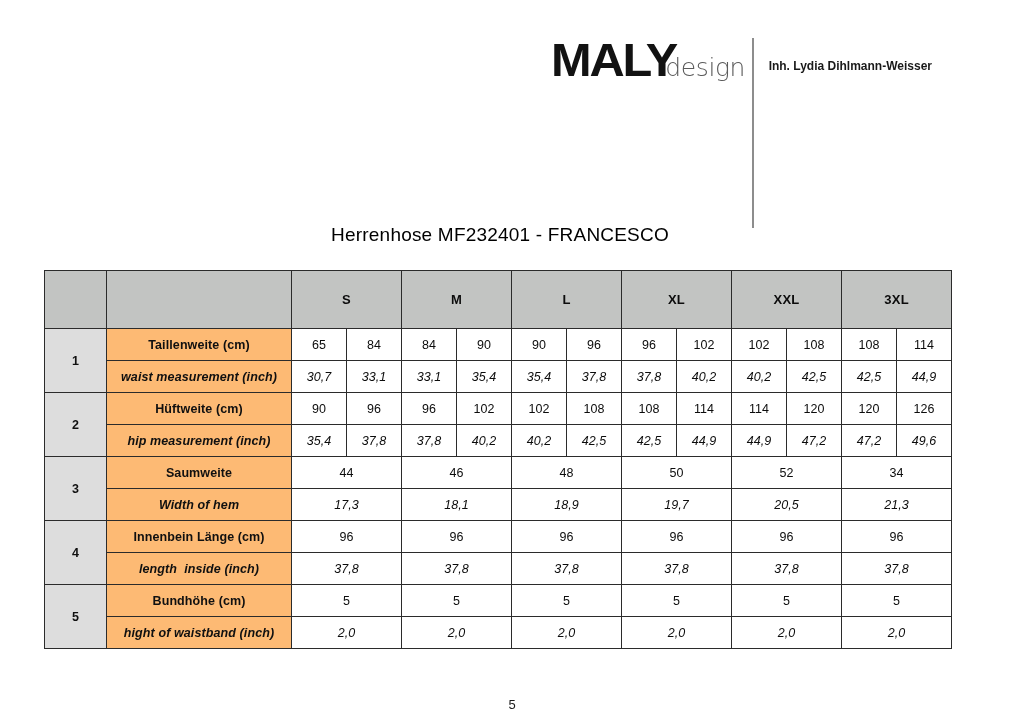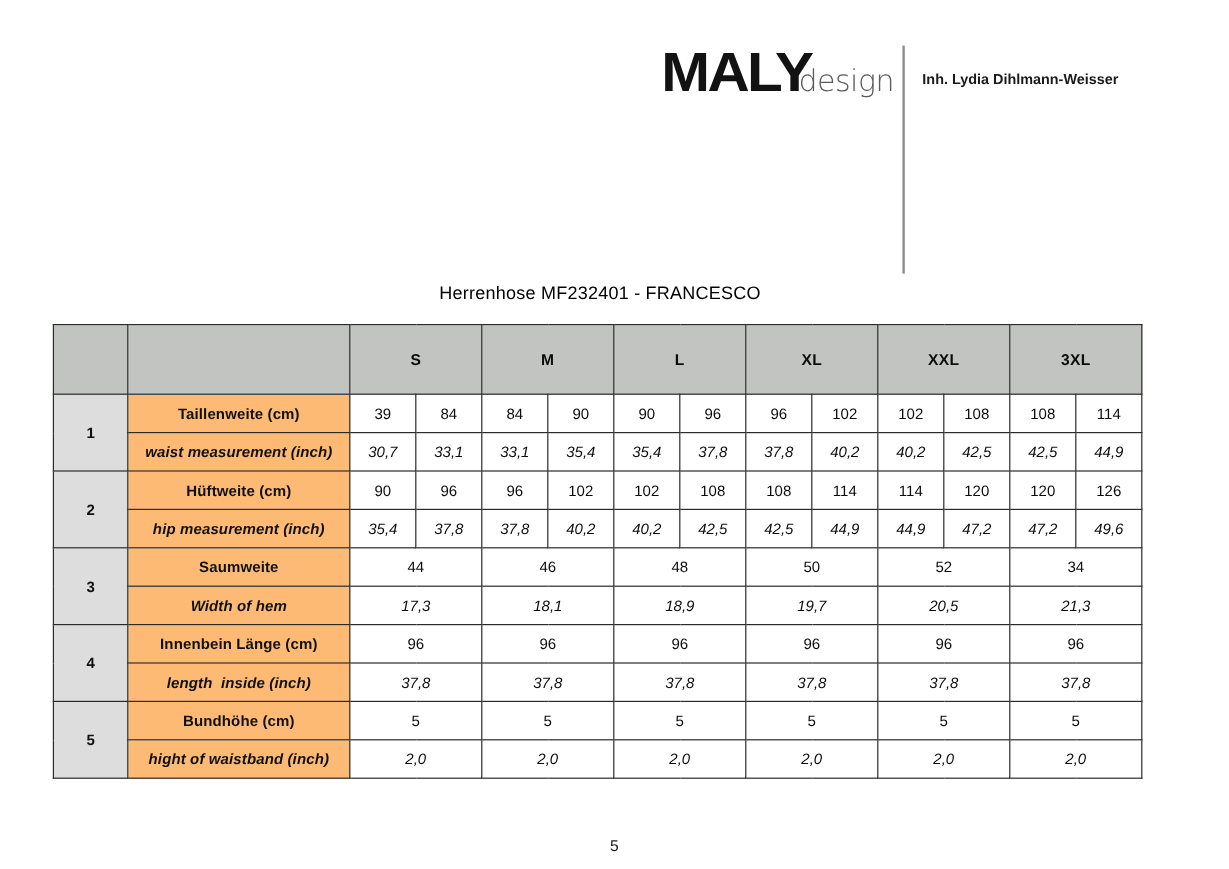--- a/index.html
+++ b/index.html
@@ -82,24 +82,24 @@
     white-space: nowrap;
   }
   #address-lines {
     margin-top: 11px;
   }
 
   
   #doc-title {
     position: absolute;
     left: 0;
-    top: 236px;
+    top: 224px;
     width: 1000px;
     text-align: center;
-    font-size: 15px;
+    font-size: 19px;
     color: #000;
     letter-spacing: 0.2px;
   }
 
   
   #size-table-wrap {
     position: absolute;
     left: 44px;
     top: 270px;
   }
@@ -219,21 +219,21 @@
           <th colspan="2">L</th>
           <th colspan="2">XL</th>
           <th colspan="2">XXL</th>
           <th colspan="2">3XL</th>
         </tr>
     </thead>
     <tbody id="table-body">
         <tr class="sub-row-metric">
           <td class="index-cell" rowspan="2">1</td>
           <td class="label-cell">Taillenweite (cm)</td>
-          <td class="value-cell half-left col-start">39</td>
+          <td class="value-cell half-left col-start">65</td>
           <td class="value-cell half-right col-end">84</td>
           <td class="value-cell half-left col-start">84</td>
           <td class="value-cell half-right col-end">90</td>
           <td class="value-cell half-left col-start">90</td>
           <td class="value-cell half-right col-end">96</td>
           <td class="value-cell half-left col-start">96</td>
           <td class="value-cell half-right col-end">102</td>
           <td class="value-cell half-left col-start">102</td>
           <td class="value-cell half-right col-end">108</td>
           <td class="value-cell half-left col-start">108</td>

